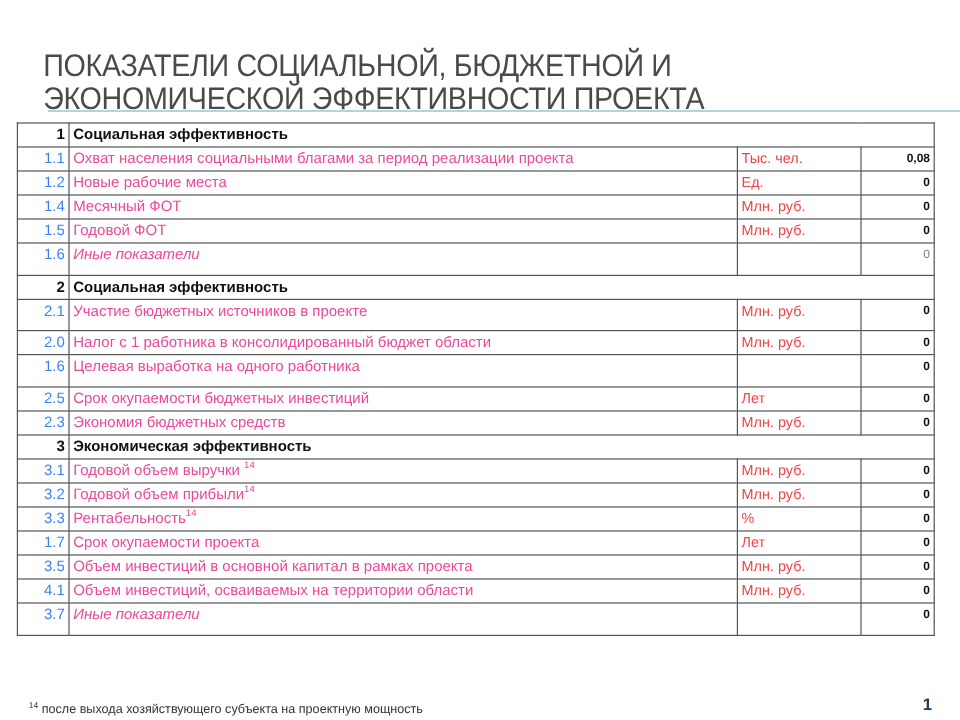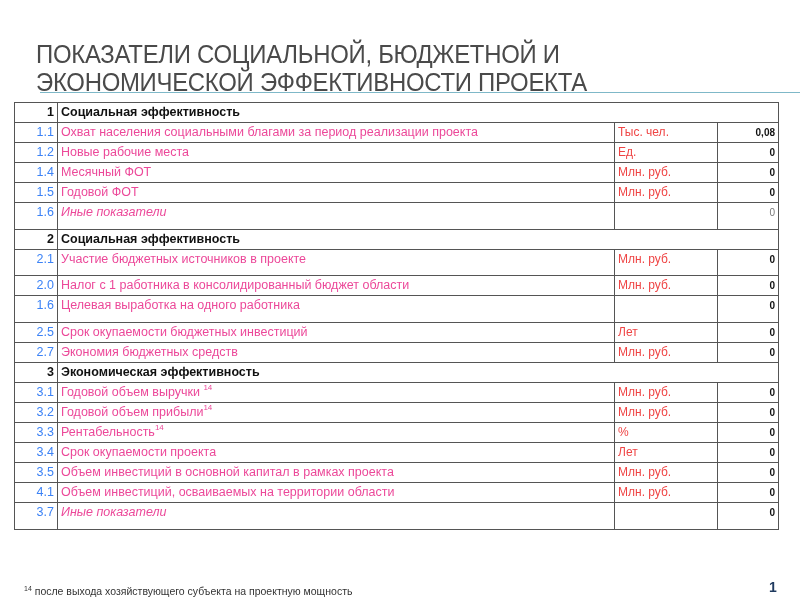--- a/index.html
+++ b/index.html
@@ -194,21 +194,21 @@
       <td class="unit"></td>
       <td class="val">0</td>
     </tr>
     <tr>
       <td class="num">2.5</td>
       <td class="name">Срок окупаемости бюджетных инвестиций</td>
       <td class="unit">Лет</td>
       <td class="val">0</td>
     </tr>
     <tr>
-      <td class="num">2.7</td>
+      <td class="num">2.3</td>
       <td class="name">Экономия бюджетных средств</td>
       <td class="unit">Млн. руб.</td>
       <td class="val">0</td>
     </tr>
 
     <tr class="section">
       <td class="num">3</td>
       <td colspan="3">Экономическая эффективность</td>
     </tr>
     <tr>
@@ -223,21 +223,21 @@
       <td class="unit">Млн. руб.</td>
       <td class="val">0</td>
     </tr>
     <tr>
       <td class="num">3.3</td>
       <td class="name"><span>Рентабельность</span><sup>14</sup></td>
       <td class="unit">%</td>
       <td class="val">0</td>
     </tr>
     <tr>
-      <td class="num">3.4</td>
+      <td class="num">1.7</td>
       <td class="name">Срок окупаемости проекта</td>
       <td class="unit">Лет</td>
       <td class="val">0</td>
     </tr>
     <tr>
       <td class="num">3.5</td>
       <td class="name">Объем инвестиций в основной капитал в рамках проекта</td>
       <td class="unit">Млн. руб.</td>
       <td class="val">0</td>
     </tr>

